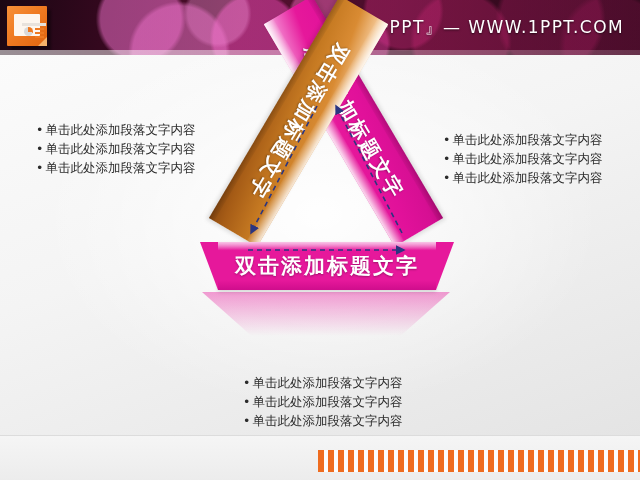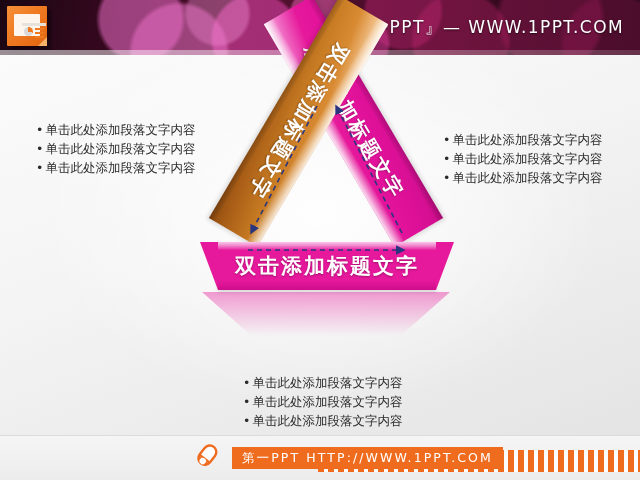--- a/index.html
+++ b/index.html
@@ -265,30 +265,15 @@
   <div class="txtblock tb-bottom">
     <div>单击此处添加段落文字内容</div>
     <div>单击此处添加段落文字内容</div>
     <div>单击此处添加段落文字内容</div>
   </div>
 
   <div class="footer">
     <div class="stripes-wrap">
       <div class="stripes"></div>
     </div>
-    <div class="footer-inner">
-      <div class="pencil">
-        <svg width="34" height="30" viewBox="0 0 34 30">
-          <g transform="rotate(38 17 15)">
-            <rect x="9" y="2" width="13" height="21" rx="6.5" fill="#ffffff" stroke="#ef6c1f" stroke-width="2.4"></rect>
-            <path d="M9 17 L22 17" stroke="#ef6c1f" stroke-width="2.2"></path>
-            <path d="M9.5 18 a6.5 6.5 0 0 0 12 0 z" fill="#ef6c1f"></path>
-            <circle cx="15.5" cy="20" r="3.2" fill="#ffffff"></circle>
-          </g>
-        </svg>
-      </div>
-      <div class="footer-bar">
-        <span>第一PPT HTTP://WWW.1PPT.COM</span>
-      </div>
-    </div>
   </div>
 
 </div>
 
 </body></html>

